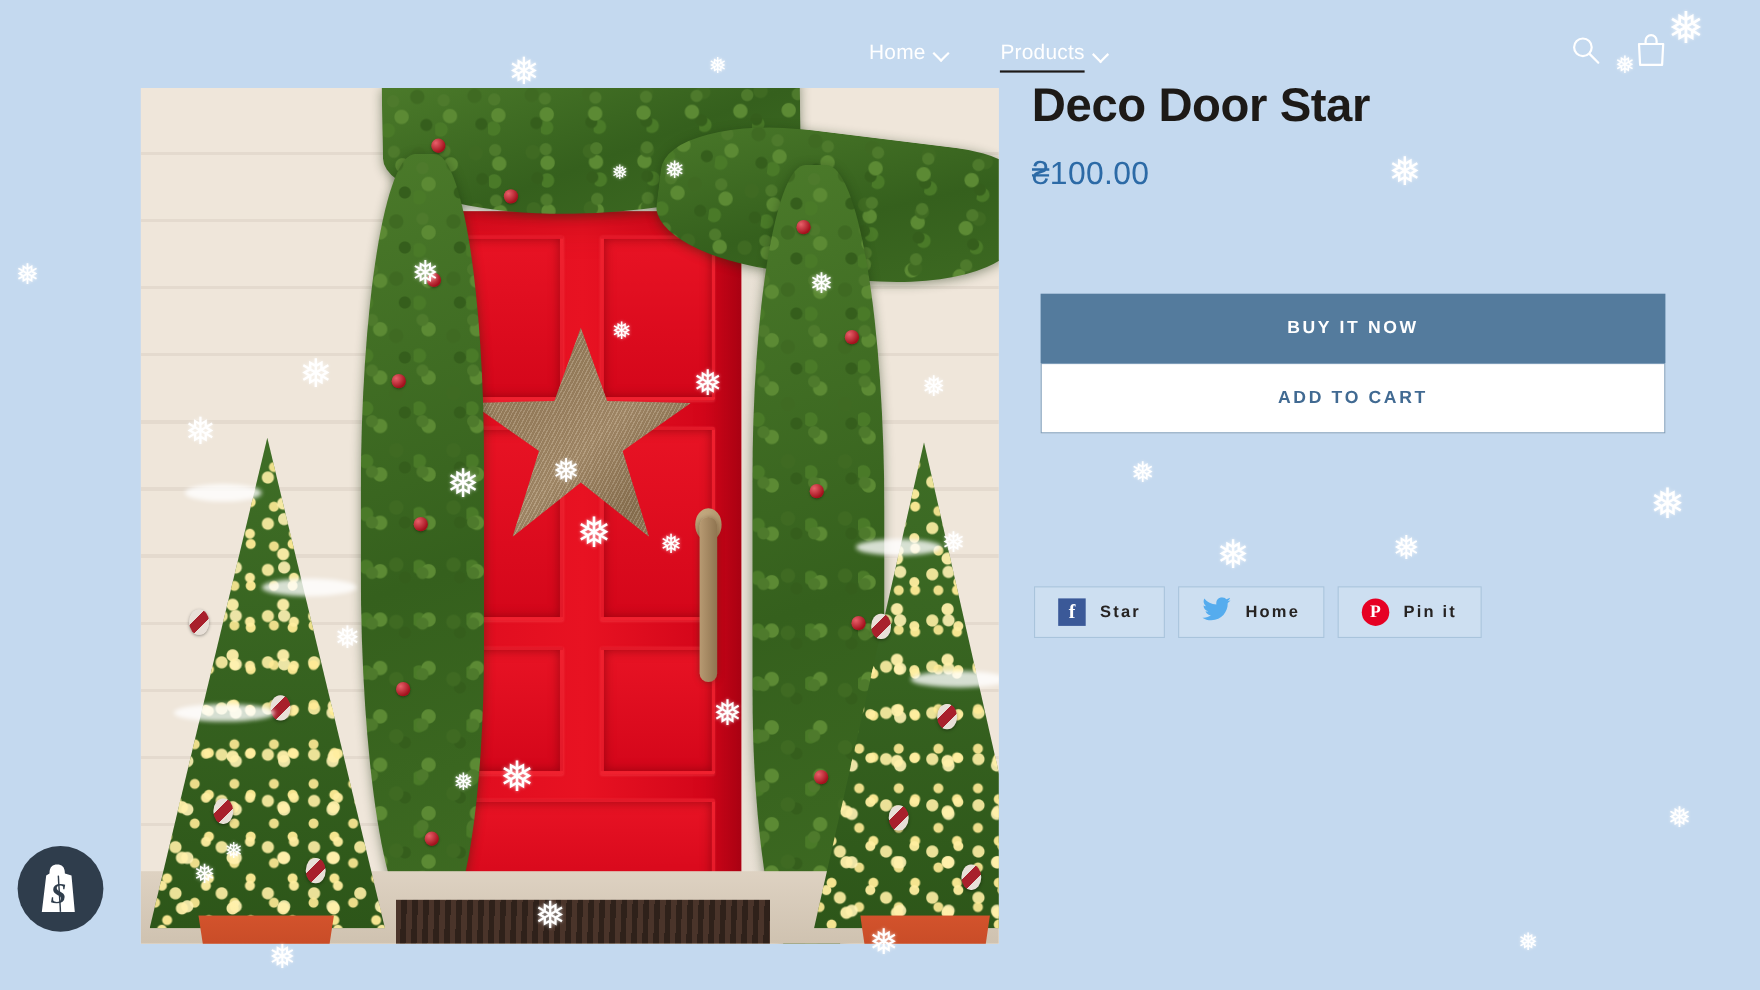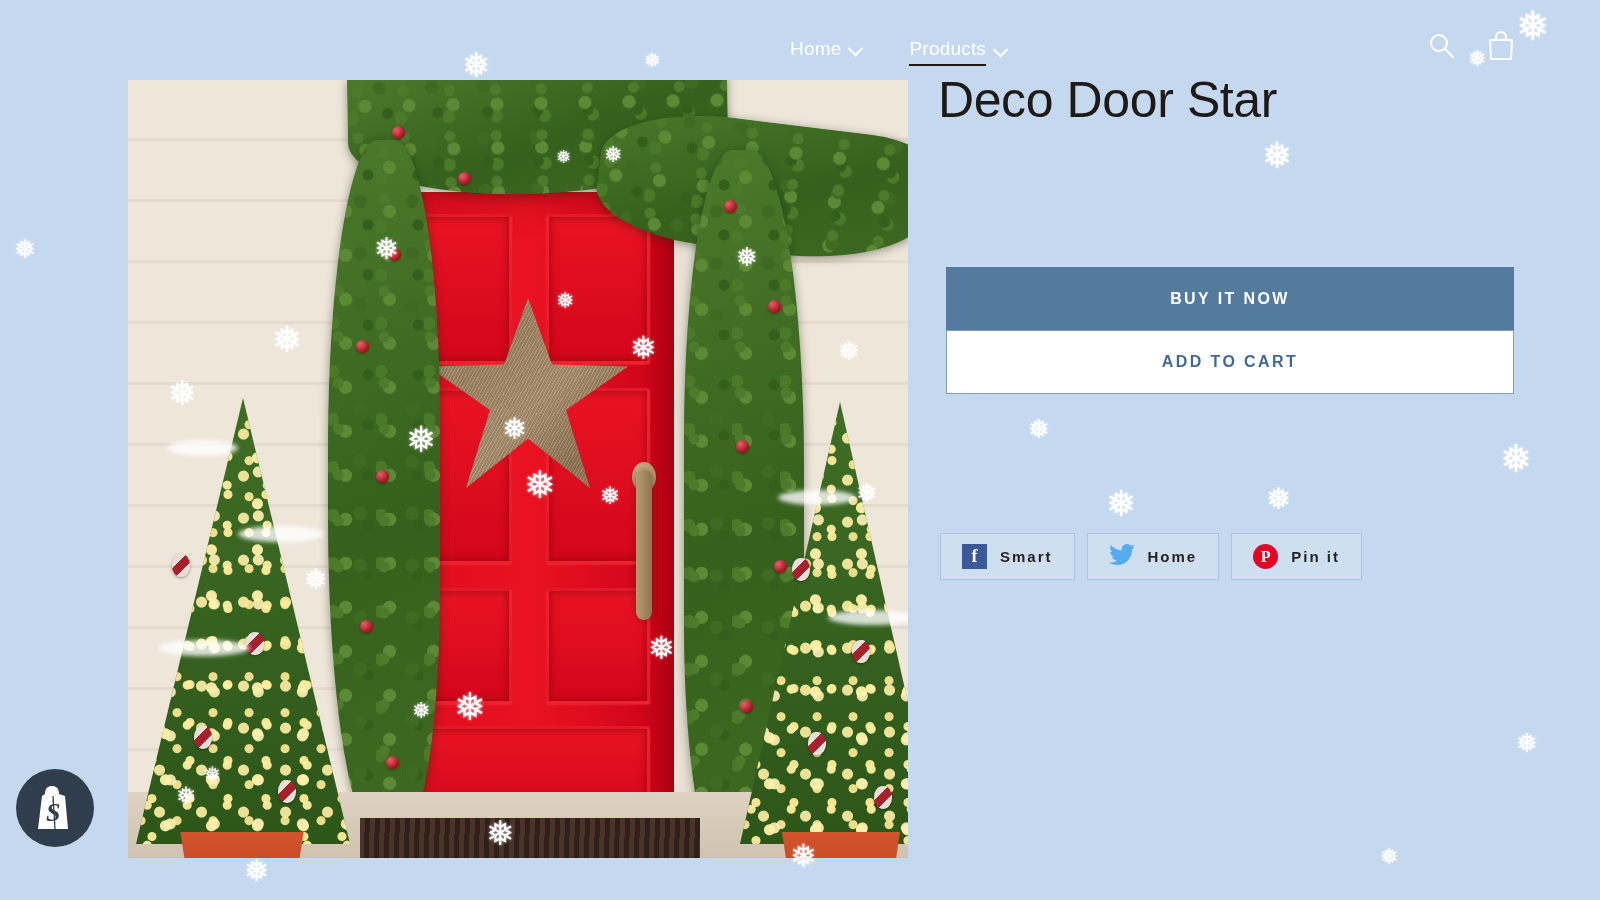--- a/index.html
+++ b/index.html
@@ -262,22 +262,22 @@
 
   
   #product-info {
     position: absolute;
     left: 938px;
     top: 72px;
     width: 600px;
     z-index: 20;
   }
   #product-title {
-    font-size: 50px;
-    font-weight: normal;
+    font-size: 43px;
+    font-weight: bold;
     color: #1d1a17;
     letter-spacing: -.4px;
     line-height: 1.12;
   }
   #product-price {
     margin-top: 22px;
     font-size: 29px;
     color: #2c6aa6;
     letter-spacing: .3px;
   }
@@ -456,31 +456,32 @@
       <svg width="30" height="31" viewBox="0 0 30 31" fill="none" stroke="#ffffff" stroke-width="2" stroke-linejoin="round">
         <path d="M4 10 H26 L25 29 H5 Z"></path>
         <path d="M10 10 V7 a5 5 0 0 1 10 0 V10" fill="none"></path>
       </svg>
     </span>
   </div>
 </header>
 
 <section id="product-info">
   <h1 id="product-title">Deco Door Star</h1>
+  <div id="product-price">₴100.00</div>
 </section>
 
 <div id="purchase-block">
   <button class="btn" id="buy-it-now-button">Buy it now</button>
   <button class="btn" id="add-to-cart-button">Add to cart</button>
 </div>
 
 <div id="share-row">
   <div class="share-btn">
     <span class="fb-mark">f</span>
-    <span class="share-label">Smart</span>
+    <span class="share-label">Star</span>
   </div>
   <div class="share-btn">
     <span>
       <svg width="26" height="22" viewBox="0 0 26 22" fill="#55acee">
         <path d="M26 2.6c-1 .4-2 .7-3.1.9 1.1-.7 2-1.7 2.4-3-1 .6-2.2 1-3.4 1.3C20.9.7 19.5 0 18 0c-3 0-5.3 2.4-5.3 5.3 0 .4 0 .8.1 1.2C8.3 6.3 4.4 4.2 1.8 1 1.4 1.8 1.2 2.7 1.2 3.7c0 1.8.9 3.4 2.3 4.4-.9 0-1.7-.3-2.4-.7 0 2.6 1.8 4.7 4.2 5.2-.4.1-.9.2-1.4.2-.3 0-.7 0-1-.1.7 2.1 2.6 3.6 4.9 3.7-1.8 1.4-4.1 2.2-6.5 2.2-.4 0-.8 0-1.3-.1 2.3 1.5 5.1 2.4 8.1 2.4 9.7 0 15-8 15-15v-.7c1-.7 1.9-1.6 2.6-2.6z"></path>
       </svg>
     </span>
     <span class="share-label">Home</span>
   </div>
   <div class="share-btn">

